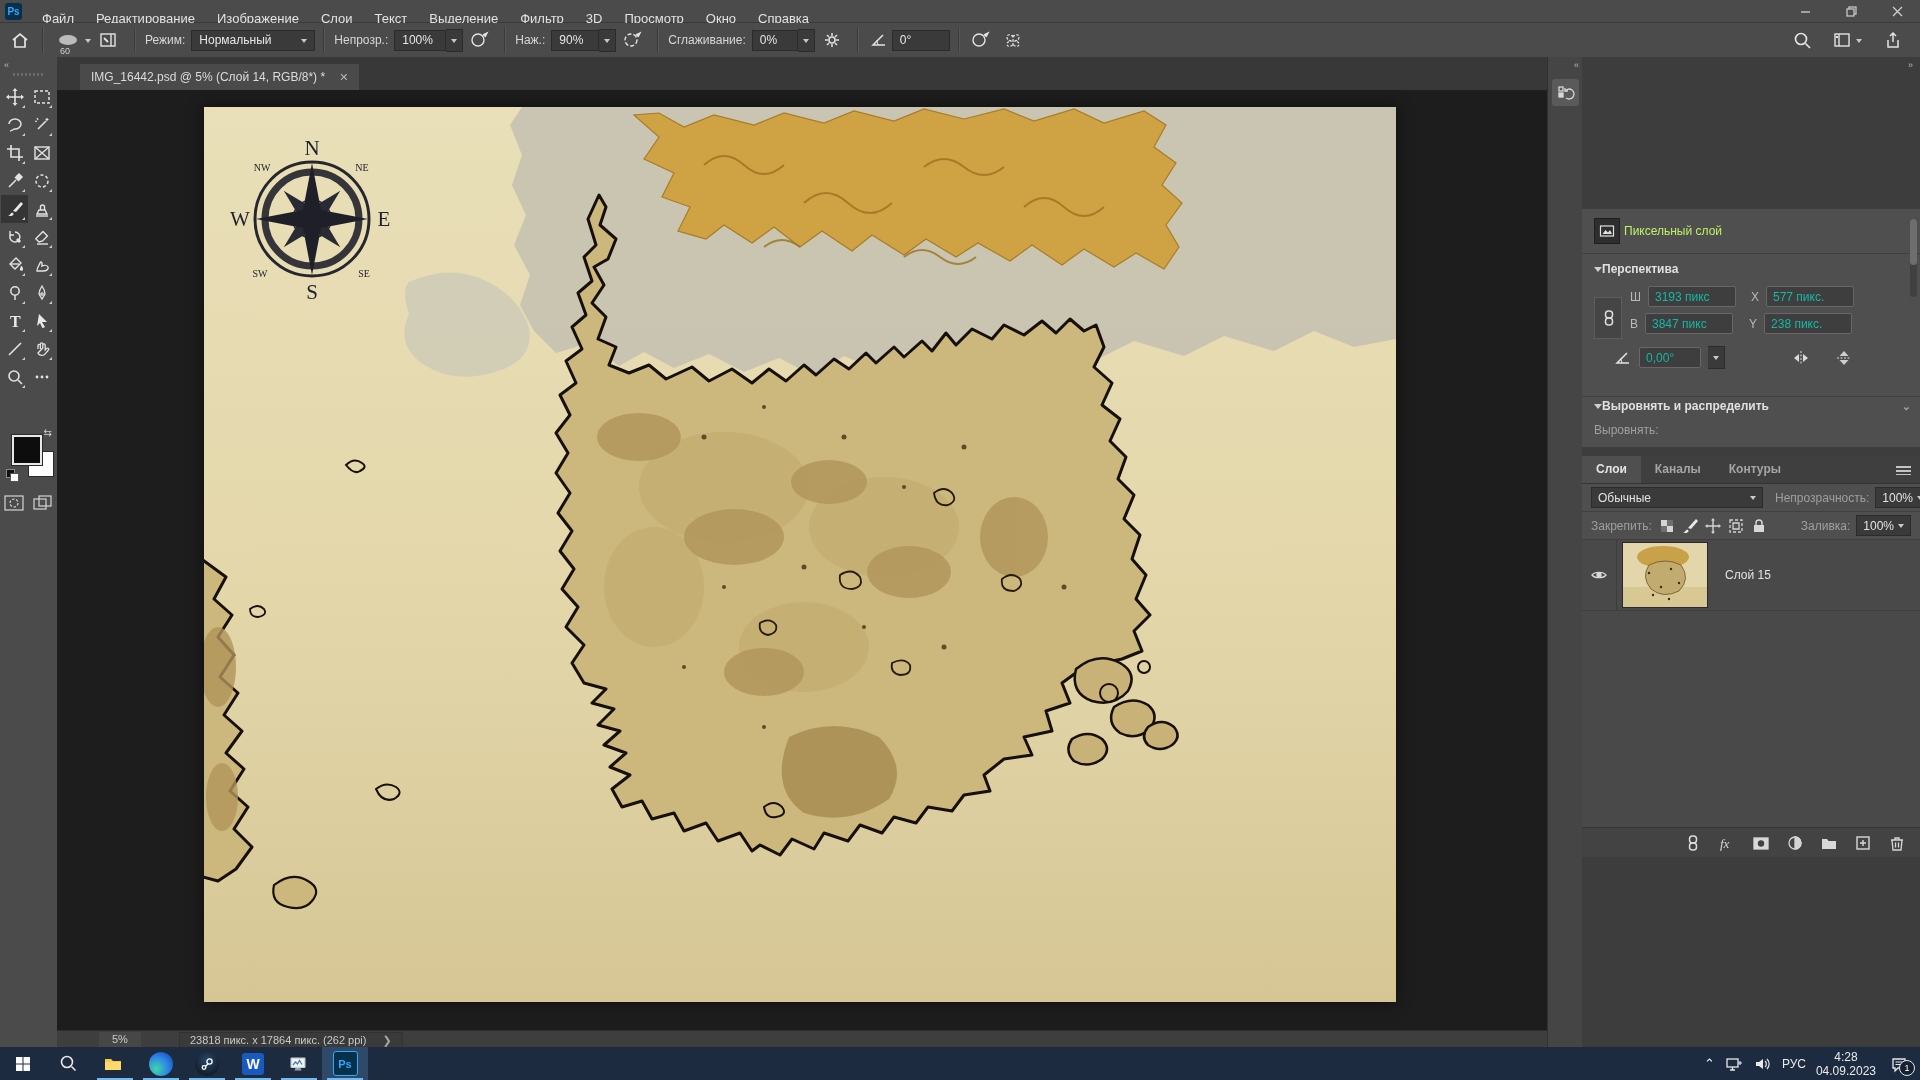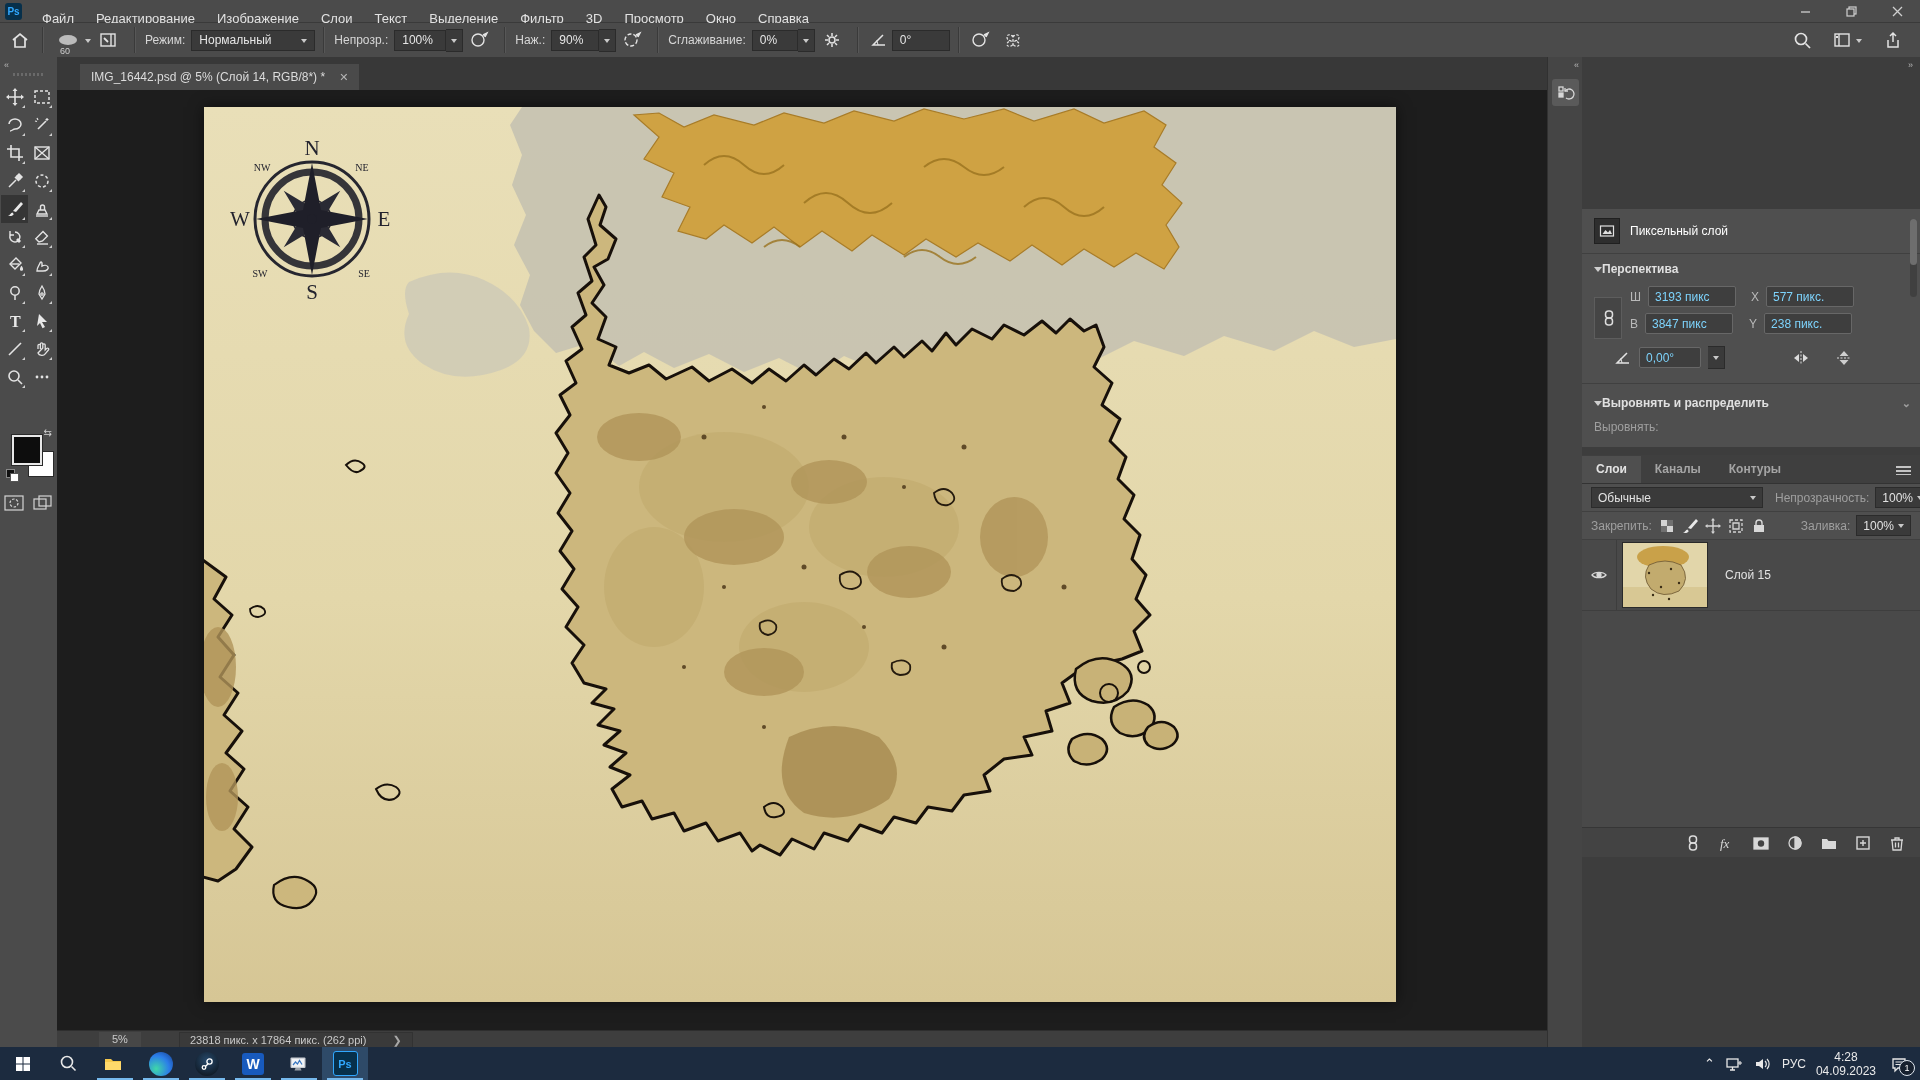--- a/index.html
+++ b/index.html
@@ -52,21 +52,21 @@
   
   .tabbar{position:absolute;top:57px;left:57px;width:1490px;height:33px;background:#383838;}
   .doc-tab{position:absolute;left:23px;bottom:0;height:26px;background:#4a4a4a;display:flex;
            align-items:center;padding:0 11px;font-size:12px;color:#dcdcdc;}
   .doc-tab .x{margin-left:14px;color:#b5b5b5;font-size:11px;}
   .viewport{position:absolute;top:90px;left:57px;width:1490px;height:940px;background:#1d1d1d;overflow:hidden;}
   .canvas{position:absolute;top:17px;left:147px;width:1192px;height:895px;box-shadow:0 0 14px rgba(0,0,0,.55);}
   .statusbar{position:absolute;top:1030px;left:57px;width:1490px;height:17px;background:#3e3e3e;
              border-top:1px solid #2e2e2e;display:flex;align-items:center;font-size:11px;color:#c9c9c9;}
   .status-zoom{margin-left:42px;background:#474747;padding:0 13px;line-height:15px;}
-  .status-info{margin-left:38px;background:#3a3a3a;border:1px solid #323232;padding:0 10px;line-height:14px;display:flex;gap:26px;}
+  .status-info{margin-left:38px;background:#3a3a3a;border:1px solid #323232;padding:0 10px;line-height:14px;display:flex;gap:16px;}
 
   
   .ministrip{position:absolute;top:57px;left:1547px;width:35px;height:990px;background:#454545;border-left:1px solid #313131;}
   .ministrip .coll{position:absolute;top:3px;right:5px;color:#b5b5b5;font-size:9px;letter-spacing:-1px;}
   .mini-ic{position:absolute;top:22px;left:4px;width:27px;height:27px;background:#5a5a5a;border-radius:3px;
            display:flex;align-items:center;justify-content:center;}
 
   
   .dock{position:absolute;top:57px;left:1582px;width:338px;height:990px;background:#3d3d3d;font-size:12px;}
   .dock .expand{position:absolute;top:3px;right:8px;color:#b5b5b5;font-size:9px;letter-spacing:-1px;}
@@ -84,27 +84,27 @@
   .cswatch .b{position:absolute;top:20px;left:20px;width:22px;height:22px;background:#fff;border:1px solid #333;}
   .satval{position:absolute;top:10px;left:55px;width:236px;height:76px;border:1px solid #3c3c3c;
           background:linear-gradient(to top,#000,rgba(0,0,0,0)),linear-gradient(to right,#fff,#e01818);}
   .svcursor{position:absolute;left:55px;top:65px;width:11px;height:11px;border:1.5px solid #f2f2f2;border-radius:50%;}
   .huebar{position:absolute;top:10px;left:299px;width:19px;height:76px;border:1px solid #3c3c3c;
           background:linear-gradient(to bottom,#e833e8,#3333ff 22%,#2ee9e9 40%,#2ee32e 58%,#efef2d 78%,#ef2d2d 100%);}
   .huesl{position:absolute;left:288px;top:78px;width:0;height:0;
          border:5px solid transparent;border-left:7px solid #e8e8e8;}
 
   
-  .ptype{display:flex;align-items:center;gap:10px;padding:9px 12px;border-bottom:1px solid #404040;color:#ffffff;}
+  .ptype{display:flex;align-items:center;gap:4px;padding:9px 12px;border-bottom:1px solid #404040;color:#bef264;}
   .ptype .thumb{width:24px;height:24px;background:#2e2e2e;border:1px solid #202020;display:flex;align-items:center;justify-content:center;}
   .sechead{display:flex;align-items:center;gap:0;padding:8px 12px 4px;color:#e0e0e0;font-weight:bold;}
   .sechead .tri{width:0;height:0;border:4px solid transparent;border-top:5px solid #cfcfcf;transform:translateY(2px);}
   .trrow{display:flex;align-items:center;gap:7px;margin:6px 0 0 14px;color:#b9b9b9;}
   .tfield{background:#3e3e3e;border:1px solid #676767;border-radius:2px;height:19px;min-width:74px;
-          display:flex;align-items:center;padding:0 6px;color:#7dd3fc;}
+          display:flex;align-items:center;padding:0 6px;color:#14b8a6;}
   .linkbox{position:absolute;left:12px;top:88px;width:26px;height:40px;background:#454545;border:1px solid #5d5d5d;
            display:flex;align-items:center;justify-content:center;}
   .pscroll{position:absolute;right:3px;top:10px;width:7px;height:78px;background:#404040;border-radius:4px;}
   .pscroll i{display:block;width:7px;height:46px;background:#6e6e6e;border-radius:4px;}
   .dim{color:#9f9f9f;}
   .sec-collapse{position:absolute;right:9px;color:#9f9f9f;font-size:11px;}
 
   
   .lrow{display:flex;align-items:center;padding:0 9px;height:27px;gap:6px;}
   .lsel{background:#3a3a3a;border:1px solid #2b2b2b;height:19px;display:flex;align-items:center;padding:0 6px;flex:0 0 auto;color:#e2e2e2;}
@@ -887,21 +887,21 @@
           <div class="chevbtn" style="height:21px">
               <span class="cd"></span>
             </div>
           <svg width="18" height="18" style="margin-left:60px">
               <use href="#i-fliph"></use>
             </svg>
           <svg width="18" height="18" style="margin-left:18px">
               <use href="#i-flipv"></use>
             </svg>
         </div>
-        <div class="sechead" style="margin-top:14px;border-top:1px solid #404040;padding-top:12px;position:relative">
+        <div class="sechead" style="margin-top:27px;border-top:1px solid #404040;padding-top:2px;position:relative">
           <span class="tri"></span>
           <span>Выровнять и распределить</span>
           <span class="sec-collapse">⌄</span>
         </div>
         <div class="trrow dim" style="margin-left:12px">
           <span>Выровнять:</span>
         </div>
       </div>
     </div>
 

